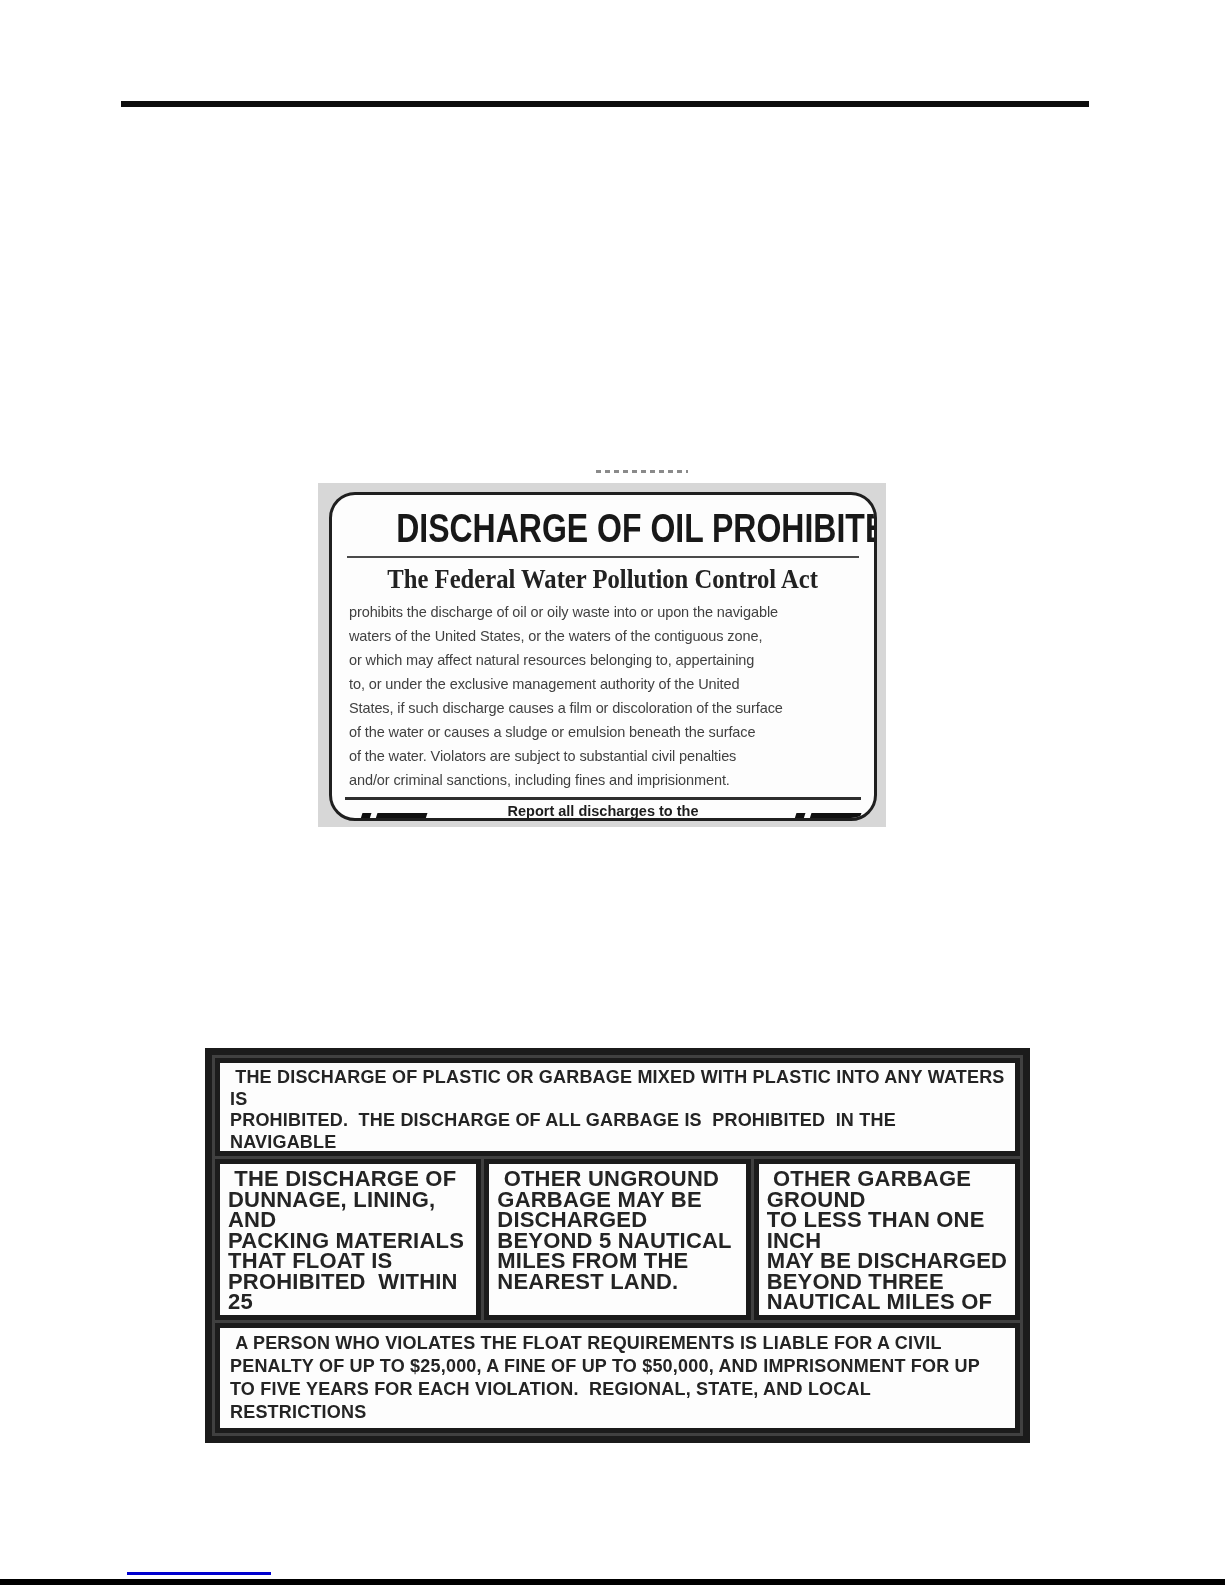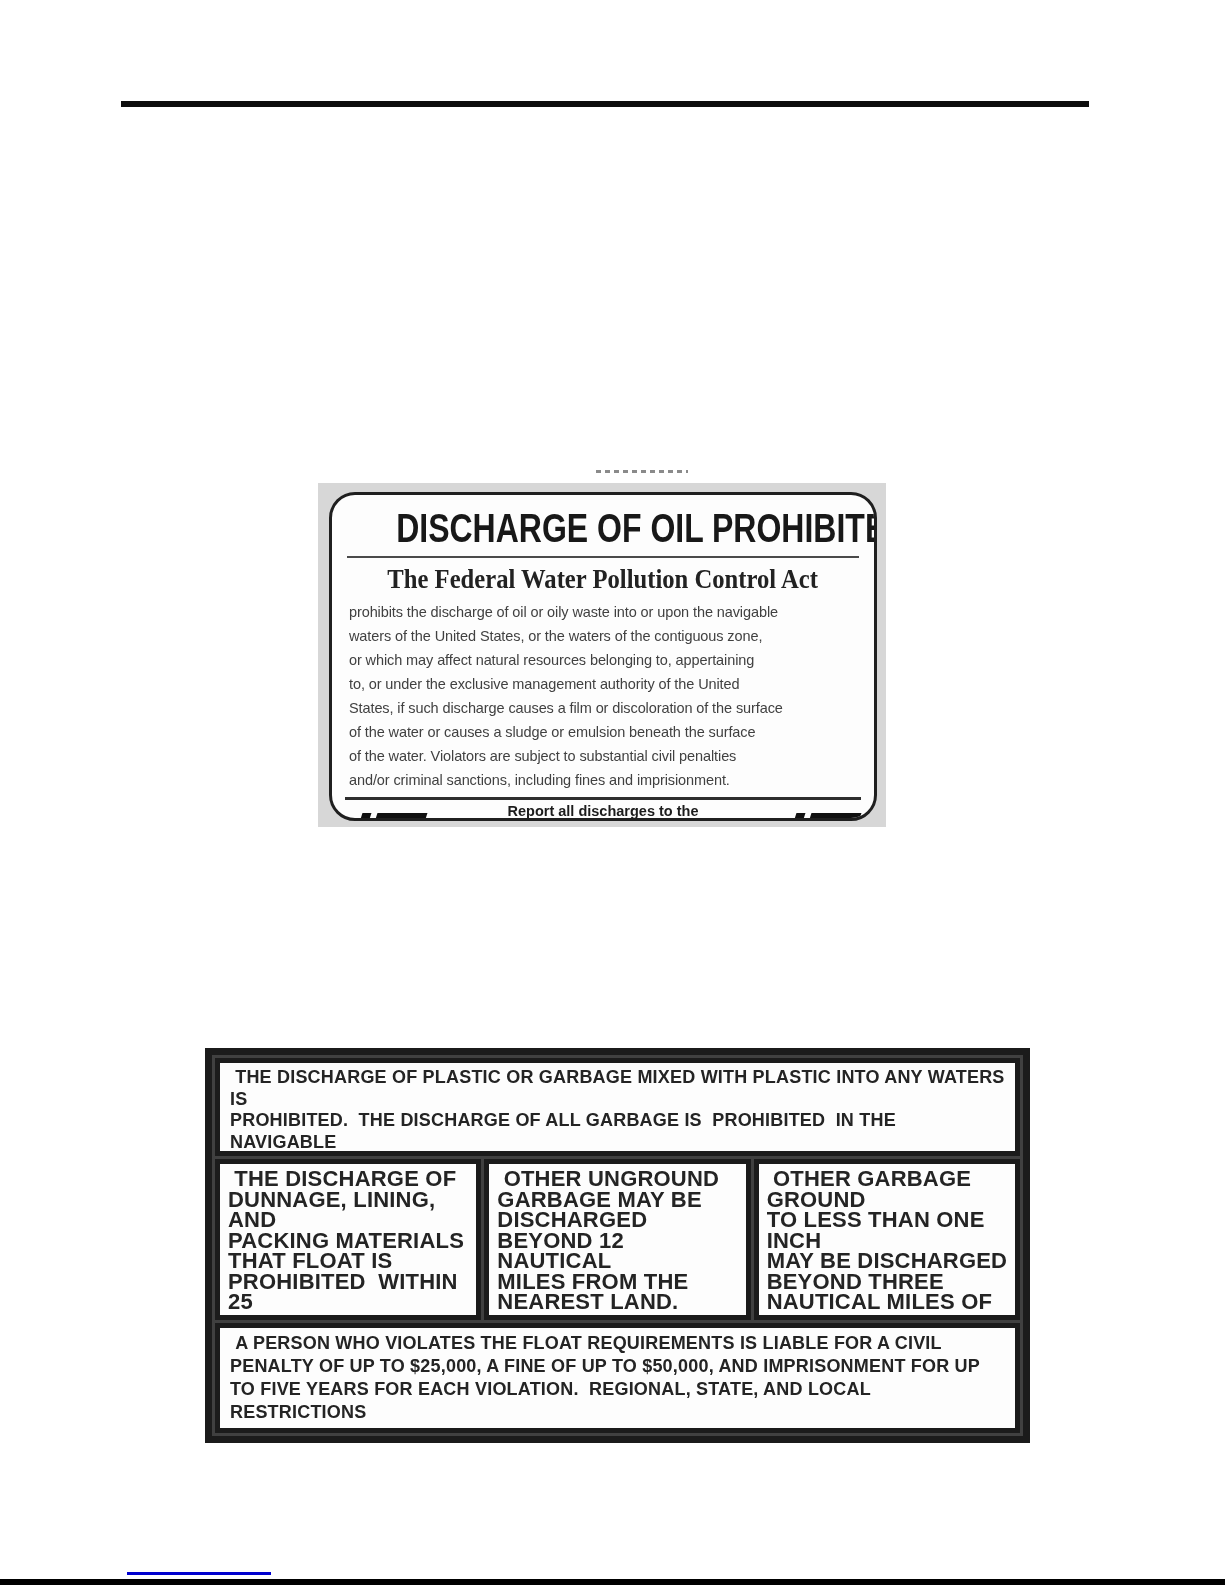--- a/index.html
+++ b/index.html
@@ -119,21 +119,21 @@
     <div class="g-cell g-col"> THE DISCHARGE OF
 DUNNAGE, LINING, AND
 PACKING MATERIALS
 THAT FLOAT IS
 PROHIBITED  WITHIN 25
 NAUTICAL MILES FROM
 THE NEAREST LAND.</div>
     <div class="g-cell g-col"> OTHER UNGROUND
 GARBAGE MAY BE
 DISCHARGED
-BEYOND 12 NAUTICAL
+BEYOND 5 NAUTICAL
 MILES FROM THE
 NEAREST LAND.</div>
     <div class="g-cell g-col"> OTHER GARBAGE GROUND
 TO LESS THAN ONE INCH
 MAY BE DISCHARGED
 BEYOND THREE
 NAUTICAL MILES OF
 THE NEAREST LAND.</div>
   </div>
 

